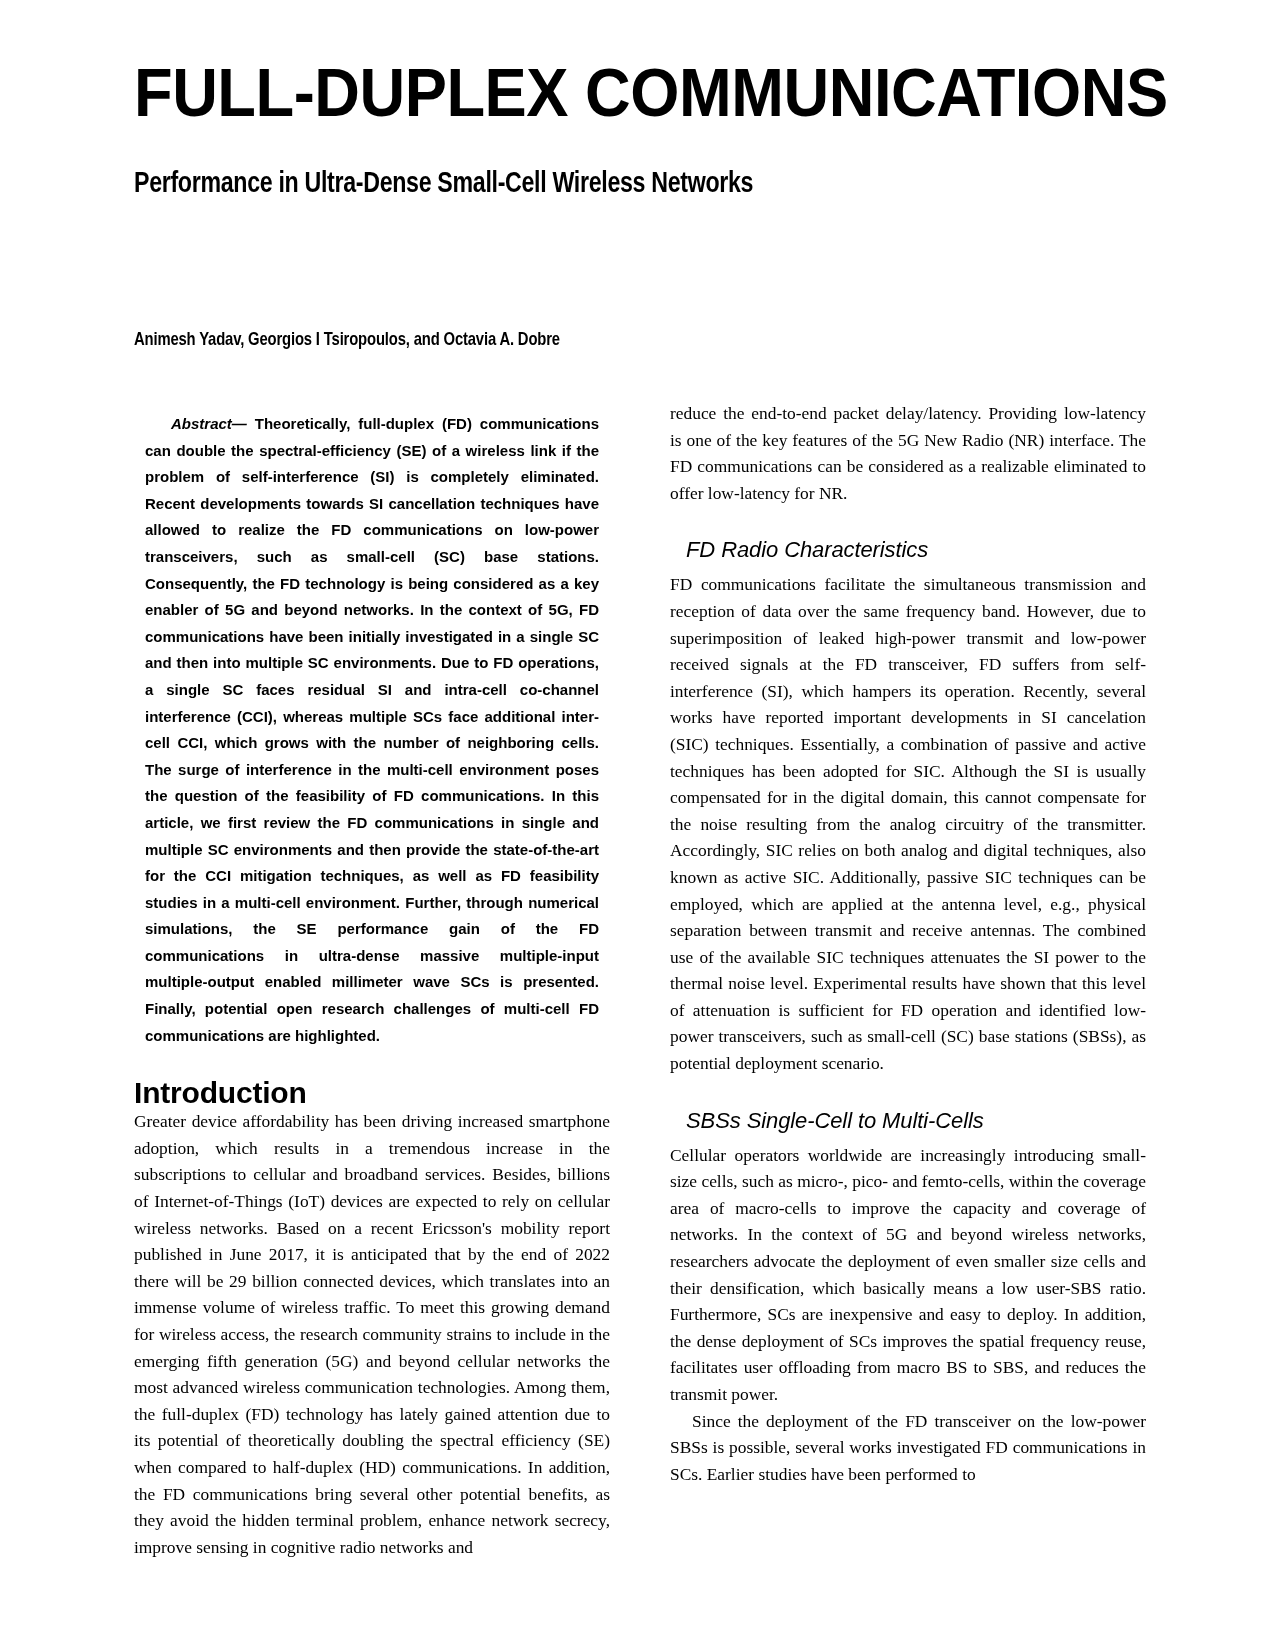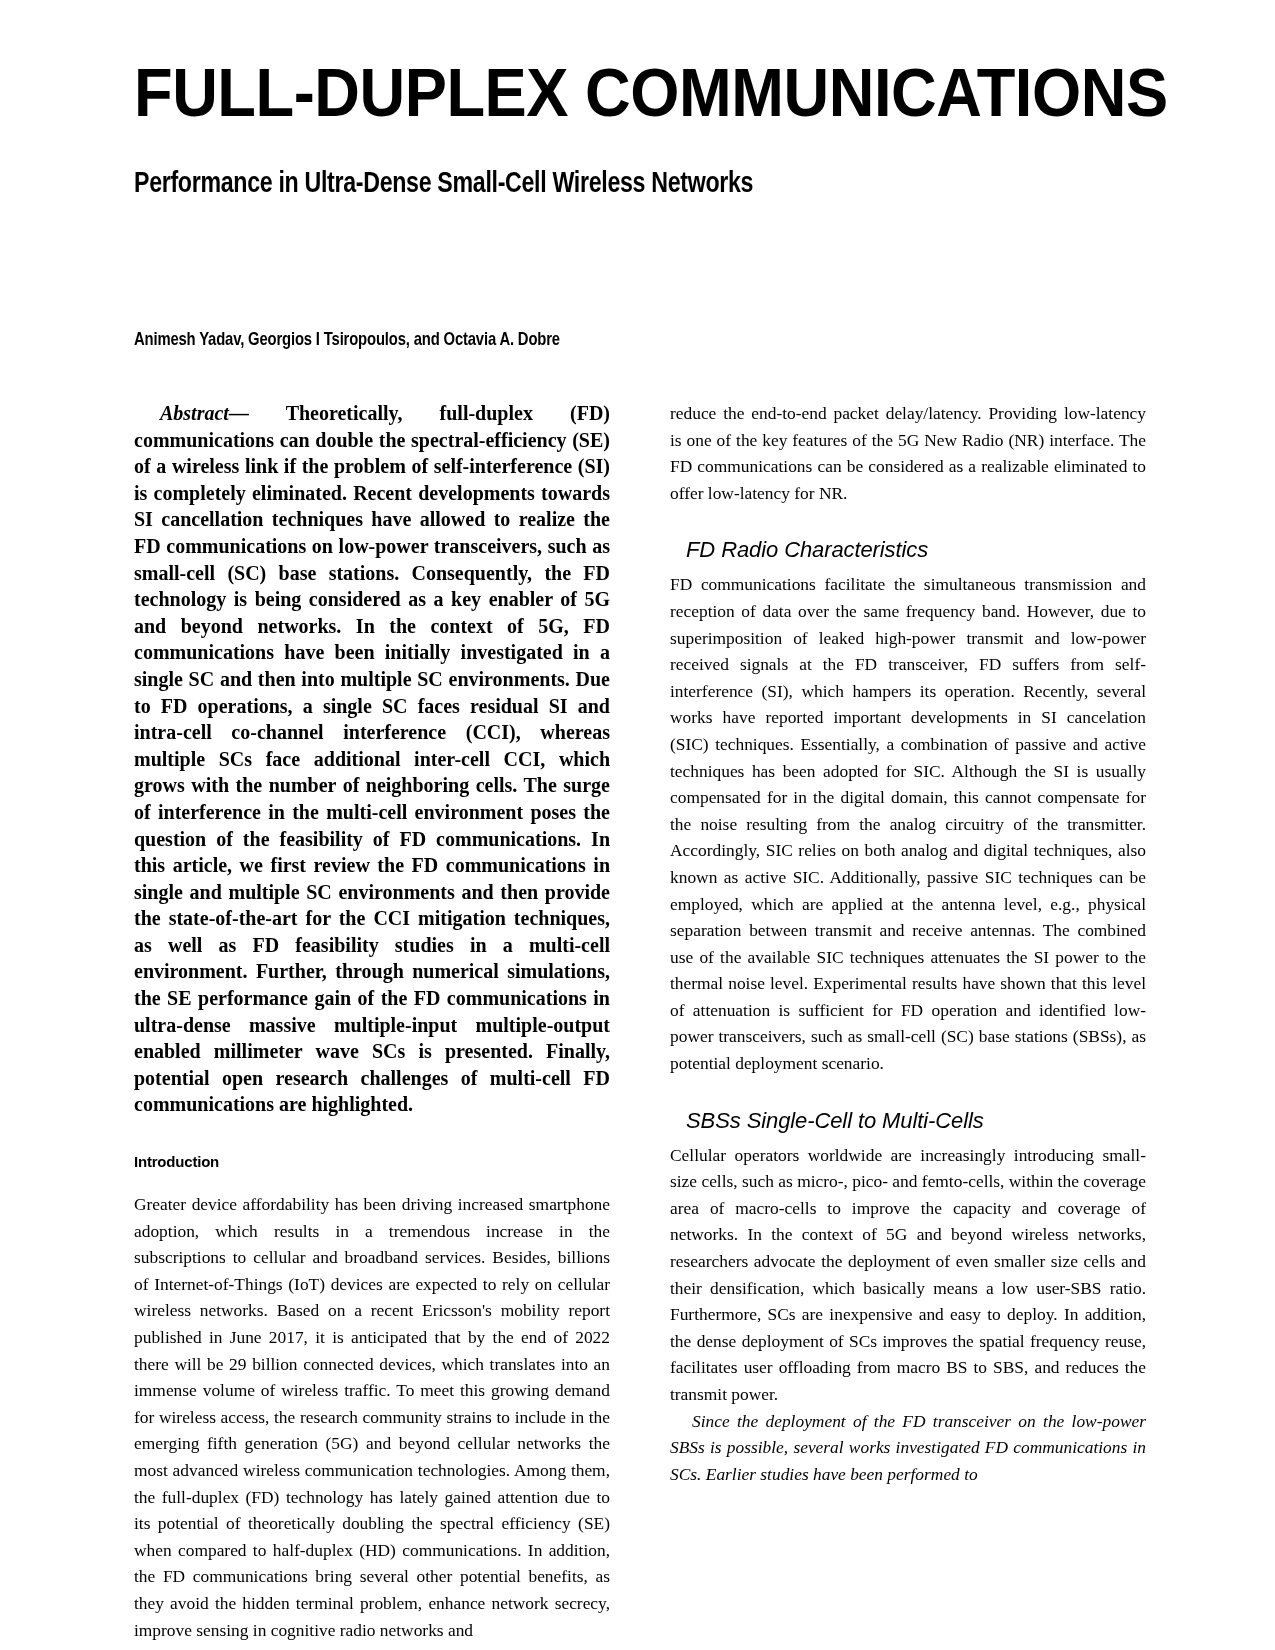--- a/index.html
+++ b/index.html
@@ -97,44 +97,43 @@
     font-size: 17.4px;
     line-height: 26.6px;
     text-align: justify;
     text-justify: inter-word;
     margin: 0;
     hyphens: none;
   }
 
   p.body + p.body {
     text-indent: 22px;
-    font-style: italic;
   }
 
   p.abstract {
-    font-family: Liberation Serif, serif;
+    font-family: Liberation Sans, sans-serif;
     font-weight: bold;
-    font-size: 20px;
+    font-size: 15px;
     line-height: 26.6px;
     text-align: justify;
-    margin: 0;
+    margin: 11px;
     text-indent: 26px;
   }
 
   .abstract-lead {
     font-style: italic;
     font-weight: bold;
   }
 
   h2.section-head {
     font-family: "Liberation Sans", "DejaVu Sans", sans-serif;
     font-weight: bold;
-    font-size: 15px;
+    font-size: 30px;
     line-height: 28px;
-    margin: 30px 0 15px 0;
+    margin: 30px 0 1px 0;
     letter-spacing: -0.2px;
   }
 
   h3.sub-head {
     font-family: "Liberation Sans", "DejaVu Sans", sans-serif;
     font-weight: normal;
     font-style: italic;
     font-size: 22px;
     line-height: 27px;
     margin: 30px 0 8px 16px;

